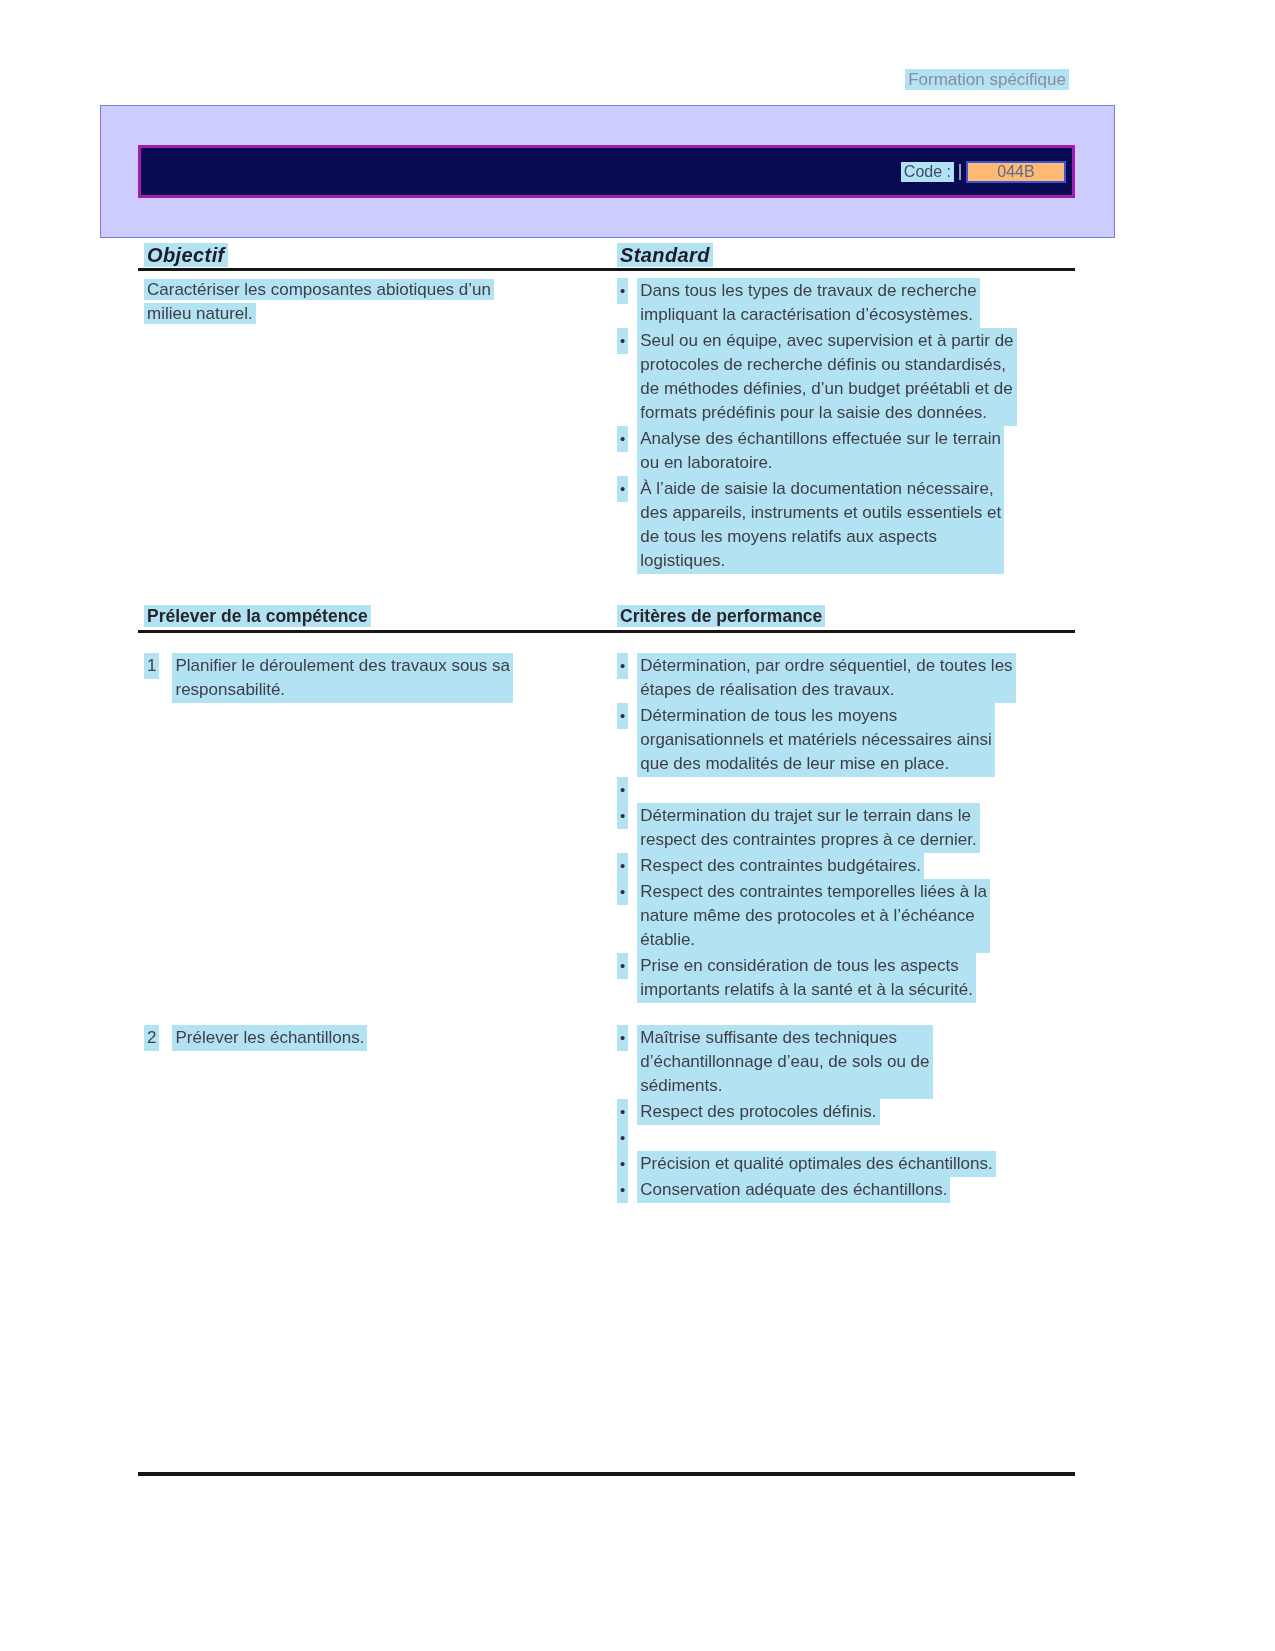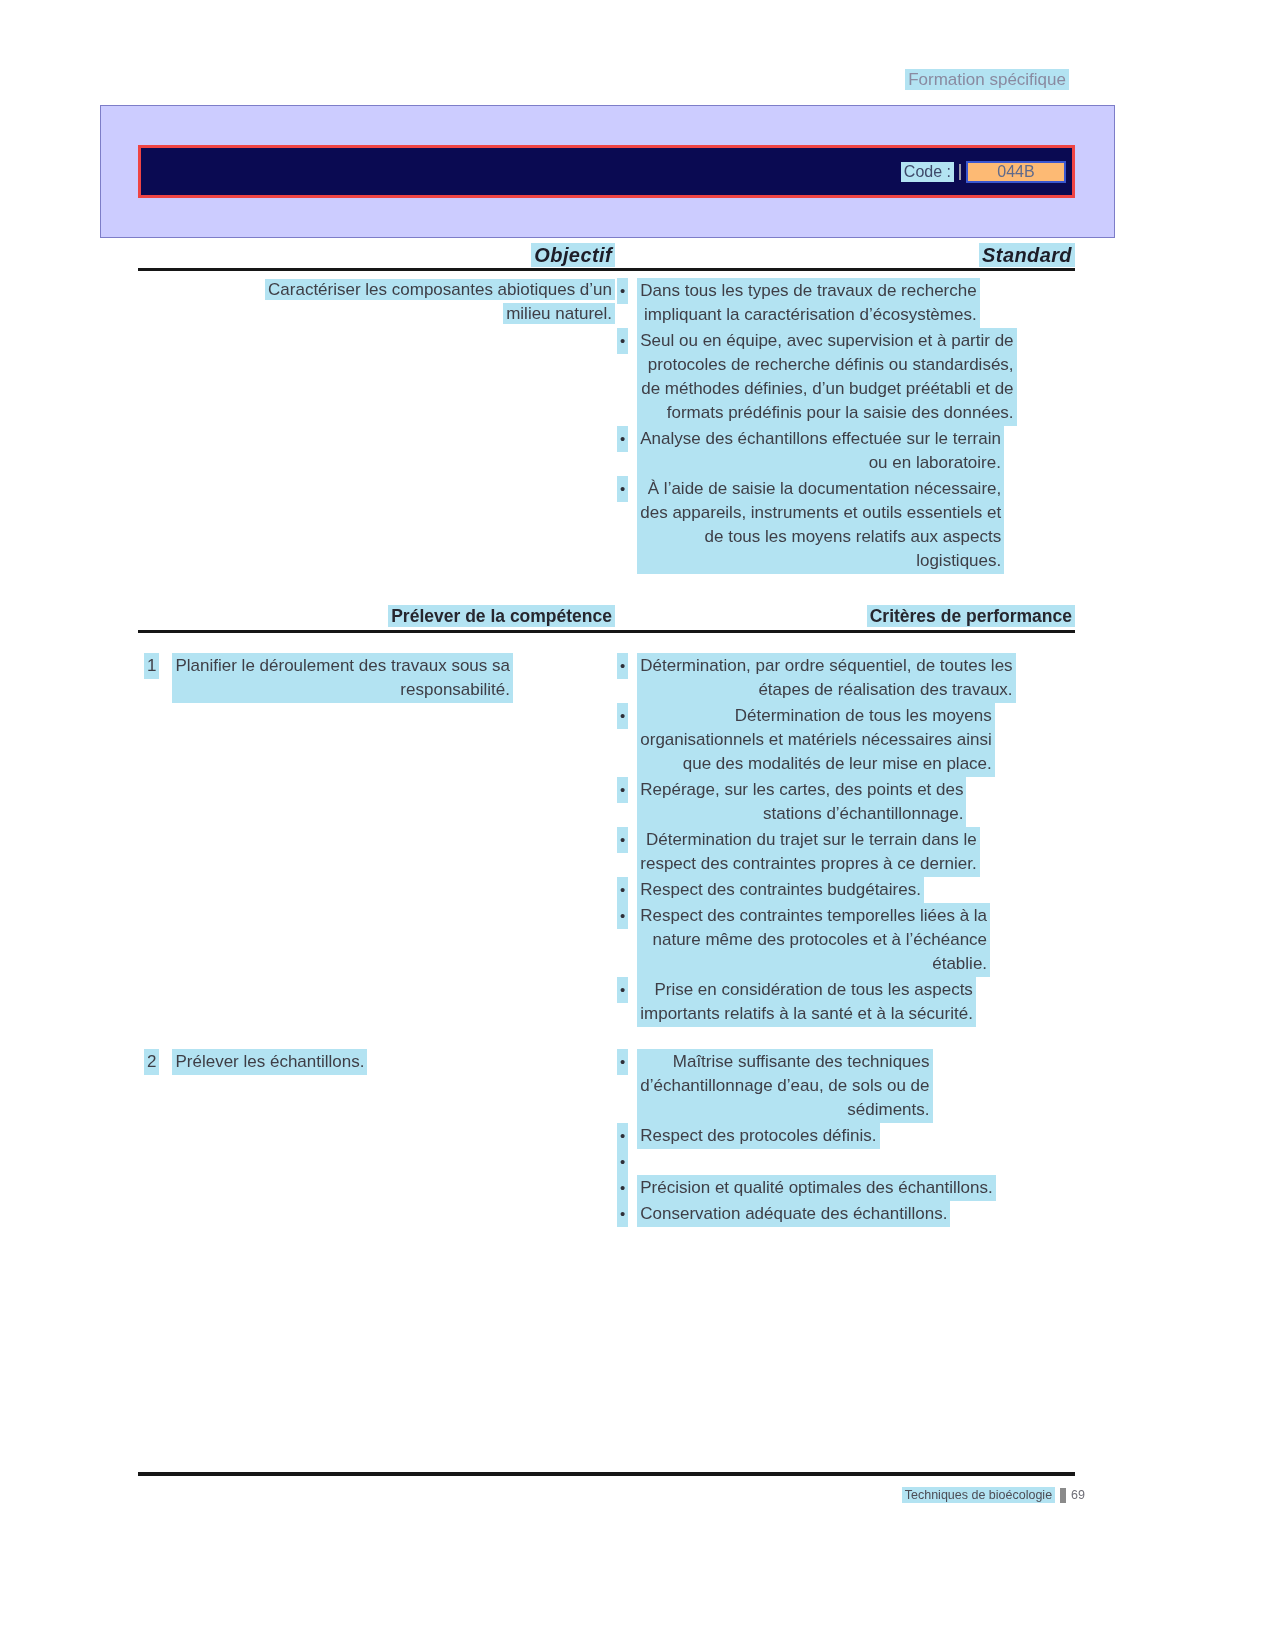--- a/index.html
+++ b/index.html
@@ -16,27 +16,27 @@
     -webkit-box-decoration-break:clone;
     box-decoration-break:clone;
   }
   .txt{white-space:pre-line;font-size:17px;line-height:24px;}
   .h1{font-size:20px;line-height:22px;font-weight:bold;font-style:italic;color:#1d1d28;letter-spacing:.4px;}
   .h2{font-size:17.5px;line-height:24px;font-weight:bold;color:#26262e;}
 
   .formation-label{position:absolute;top:70px;right:206px;font-size:17px;color:#8a8aa0;}
 
   .banner{position:absolute;top:105px;left:100px;width:1015px;height:133px;background:#ccccff;border:1px solid #7d7dc8;box-sizing:border-box;}
-  .title-box{position:absolute;top:39px;left:37px;width:937px;height:53px;background:#0a0a52;border:3px solid #ef4444;box-sizing:border-box;display:flex;align-items:center;justify-content:flex-end;}
+  .title-box{position:absolute;top:39px;left:37px;width:937px;height:53px;background:#0a0a52;border:3px solid #a21caf;box-sizing:border-box;display:flex;align-items:center;justify-content:flex-end;}
   .code-area{display:flex;align-items:center;gap:5px;margin-right:6px;}
   .code-label{font-size:16px;color:#3f4a6a;}
   .code-cursor{display:inline-block;width:2px;height:16px;background:#9a9aa8;}
   .code-box{width:100px;height:22px;border:2px solid #3a57d0;background:#fdba74;box-sizing:border-box;display:flex;align-items:center;justify-content:center;padding:0 4px;font-size:16px;color:#5f6a8c;}
 
-  .content{position:absolute;top:0;left:138px;width:937px;text-align:right;}
+  .content{position:absolute;top:0;left:138px;width:937px;}
   .row{display:grid;grid-template-columns:477px 460px;}
   .cell-l{padding-left:6px;box-sizing:border-box;}
   .cell-r{padding-left:2px;box-sizing:border-box;}
 
   .heads1{margin-top:244px;}
   .rule{height:3px;background:#161616;margin-top:2px;}
   .heads2{margin-top:46px;}
   .body-row{margin-top:7px;}
   .elems-row{margin-top:30px;}
   .elem1-row{margin-top:20px;}
@@ -135,22 +135,20 @@
 étapes de réalisation des travaux.</span>
         </div>
         <div class="crit">
           <span class="dot hl">•</span>
           <span class="hl txt">Détermination de tous les moyens
 organisationnels et matériels nécessaires ainsi
 que des modalités de leur mise en place.</span>
         </div>
         <div class="crit">
           <span class="dot hl">•</span>
-          <span class="hl txt">Repérage, sur les cartes, des points et des
-stations d’échantillonnage.</span>
         </div>
         <div class="crit">
           <span class="dot hl">•</span>
           <span class="hl txt">Détermination du trajet sur le terrain dans le
 respect des contraintes propres à ce dernier.</span>
         </div>
         <div class="crit">
           <span class="dot hl">•</span>
           <span class="hl txt">Respect des contraintes budgétaires.</span>
         </div>
@@ -194,19 +192,14 @@
         <div class="crit">
           <span class="dot hl">•</span>
           <span class="hl txt">Conservation adéquate des échantillons.</span>
         </div>
       </div>
     </div>
 
   </div>
 
   <div class="footer-rule"></div>
-  <div class="footer">
-    <span class="hl flabel">Techniques de bioécologie</span>
-    <span class="fbar"></span>
-    <span class="fnum">69</span>
-  </div>
 
 </div>
 
 </body></html>

